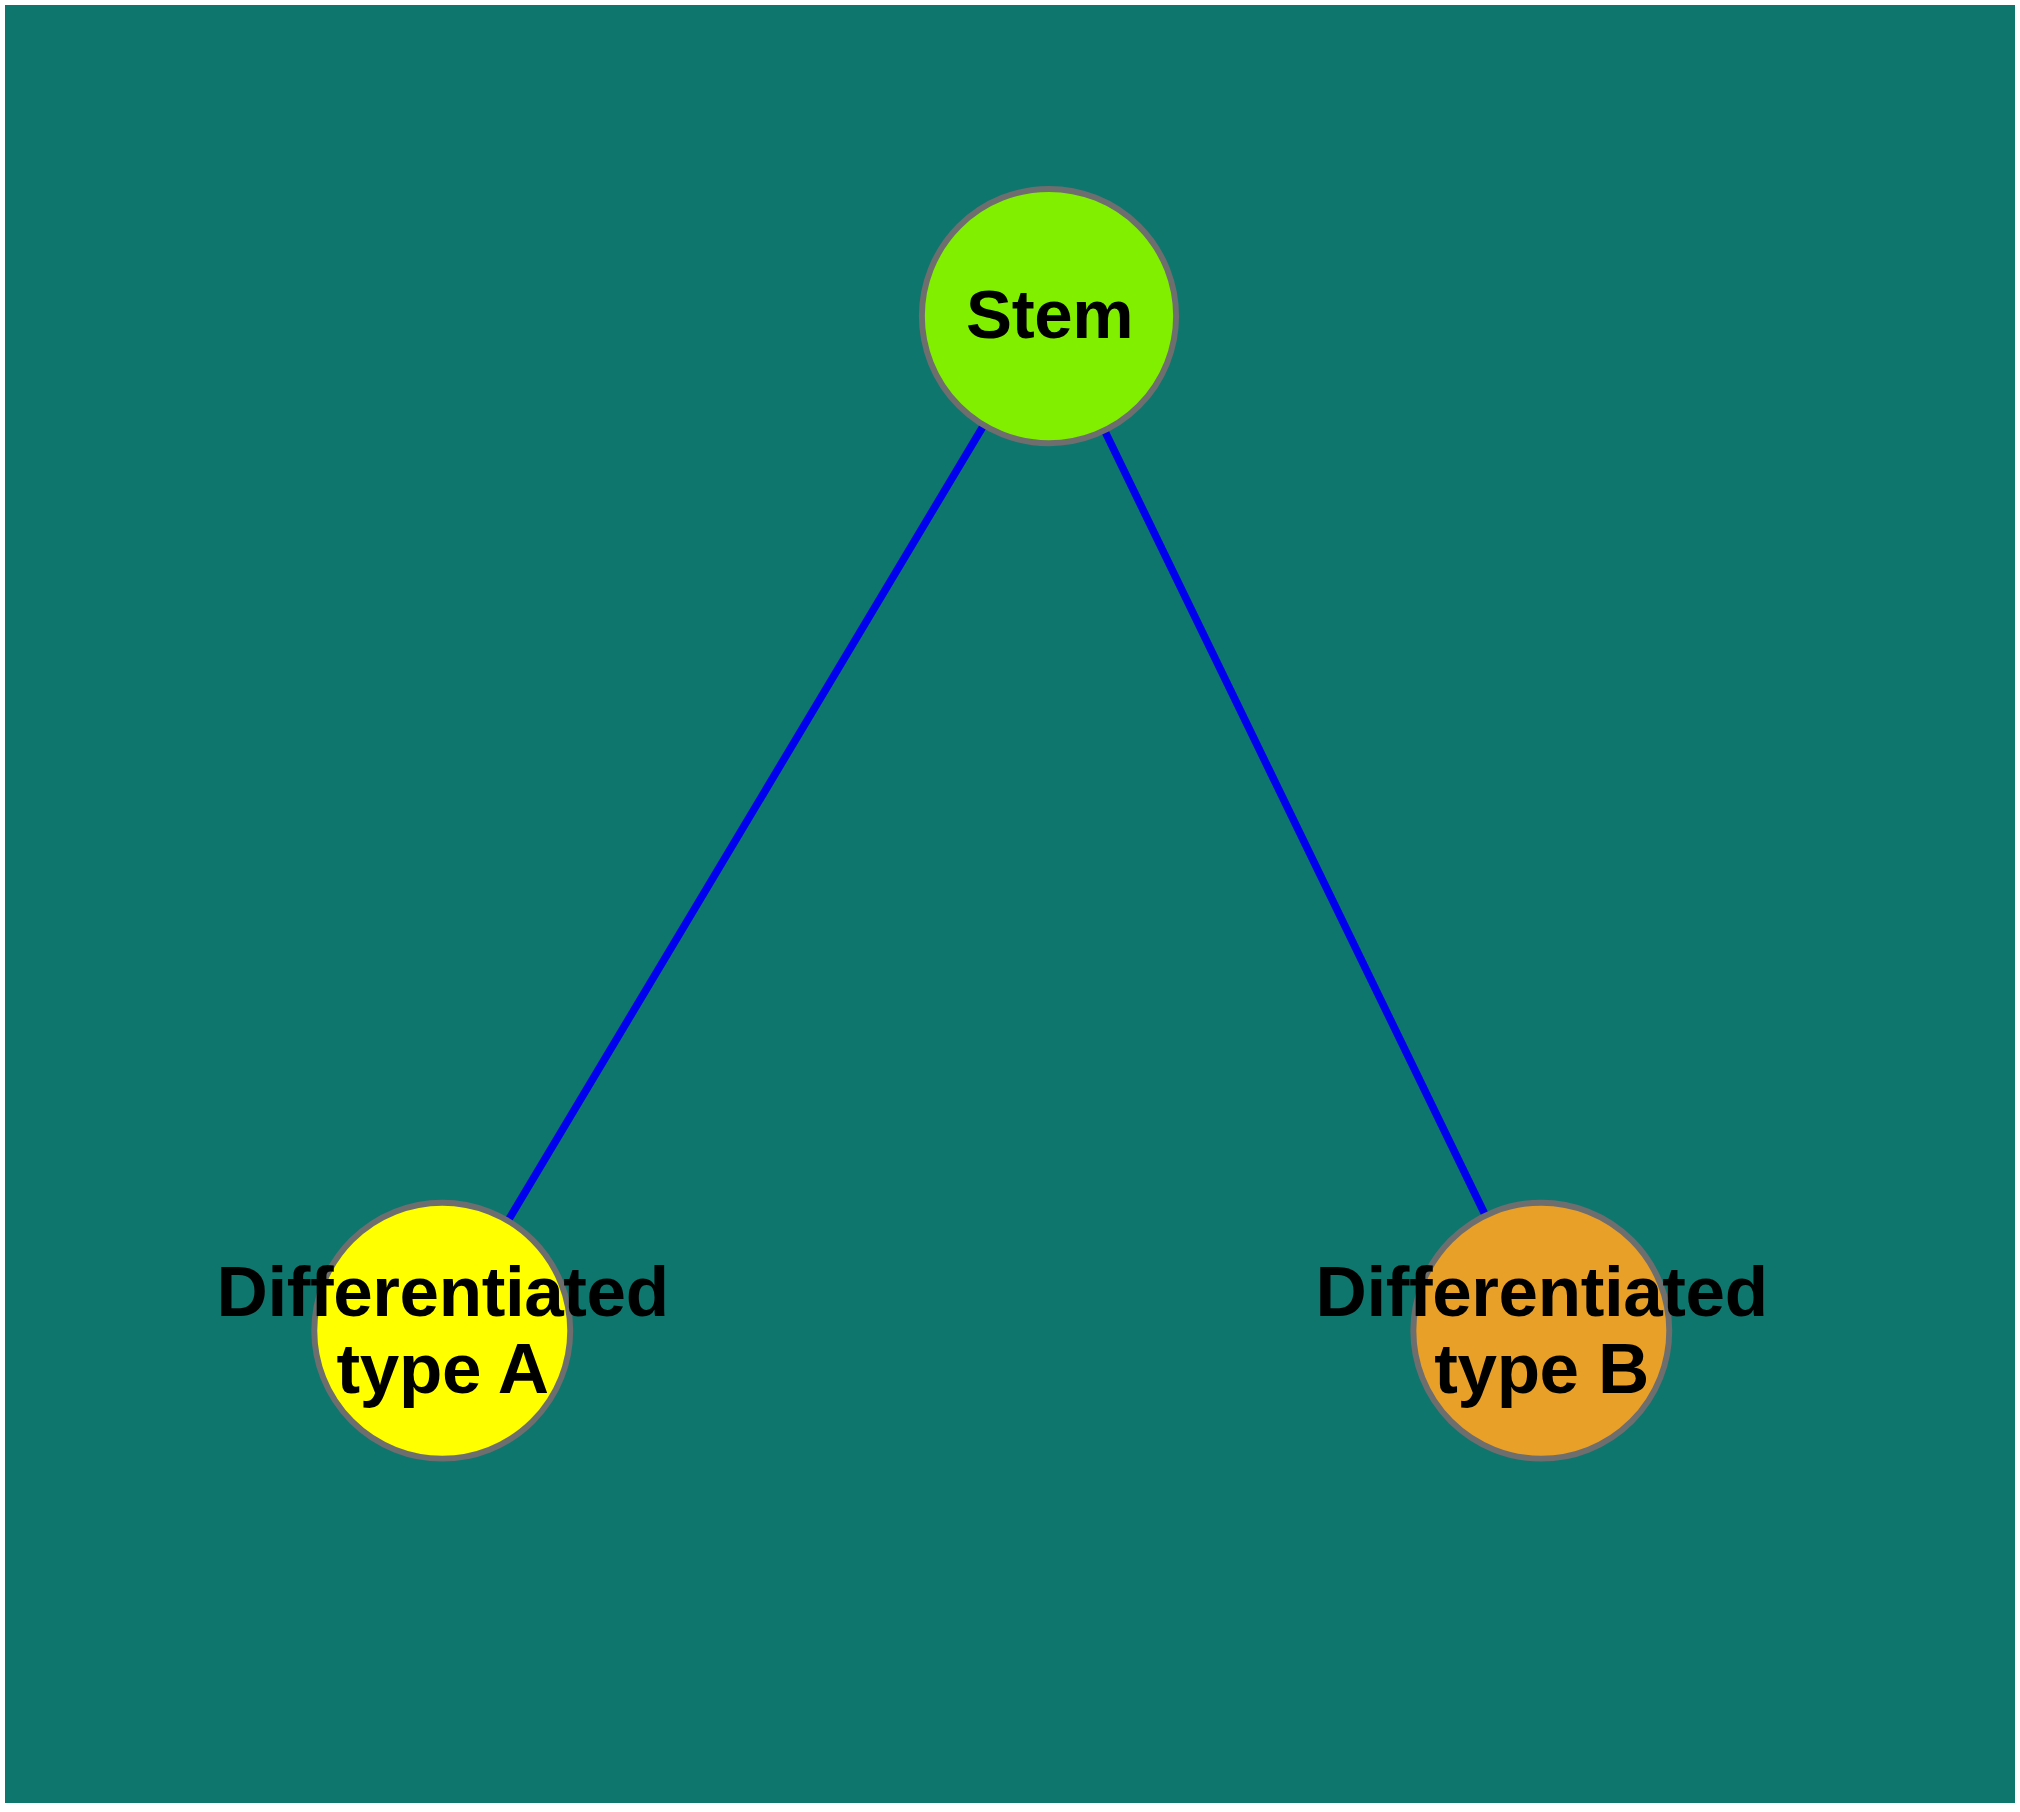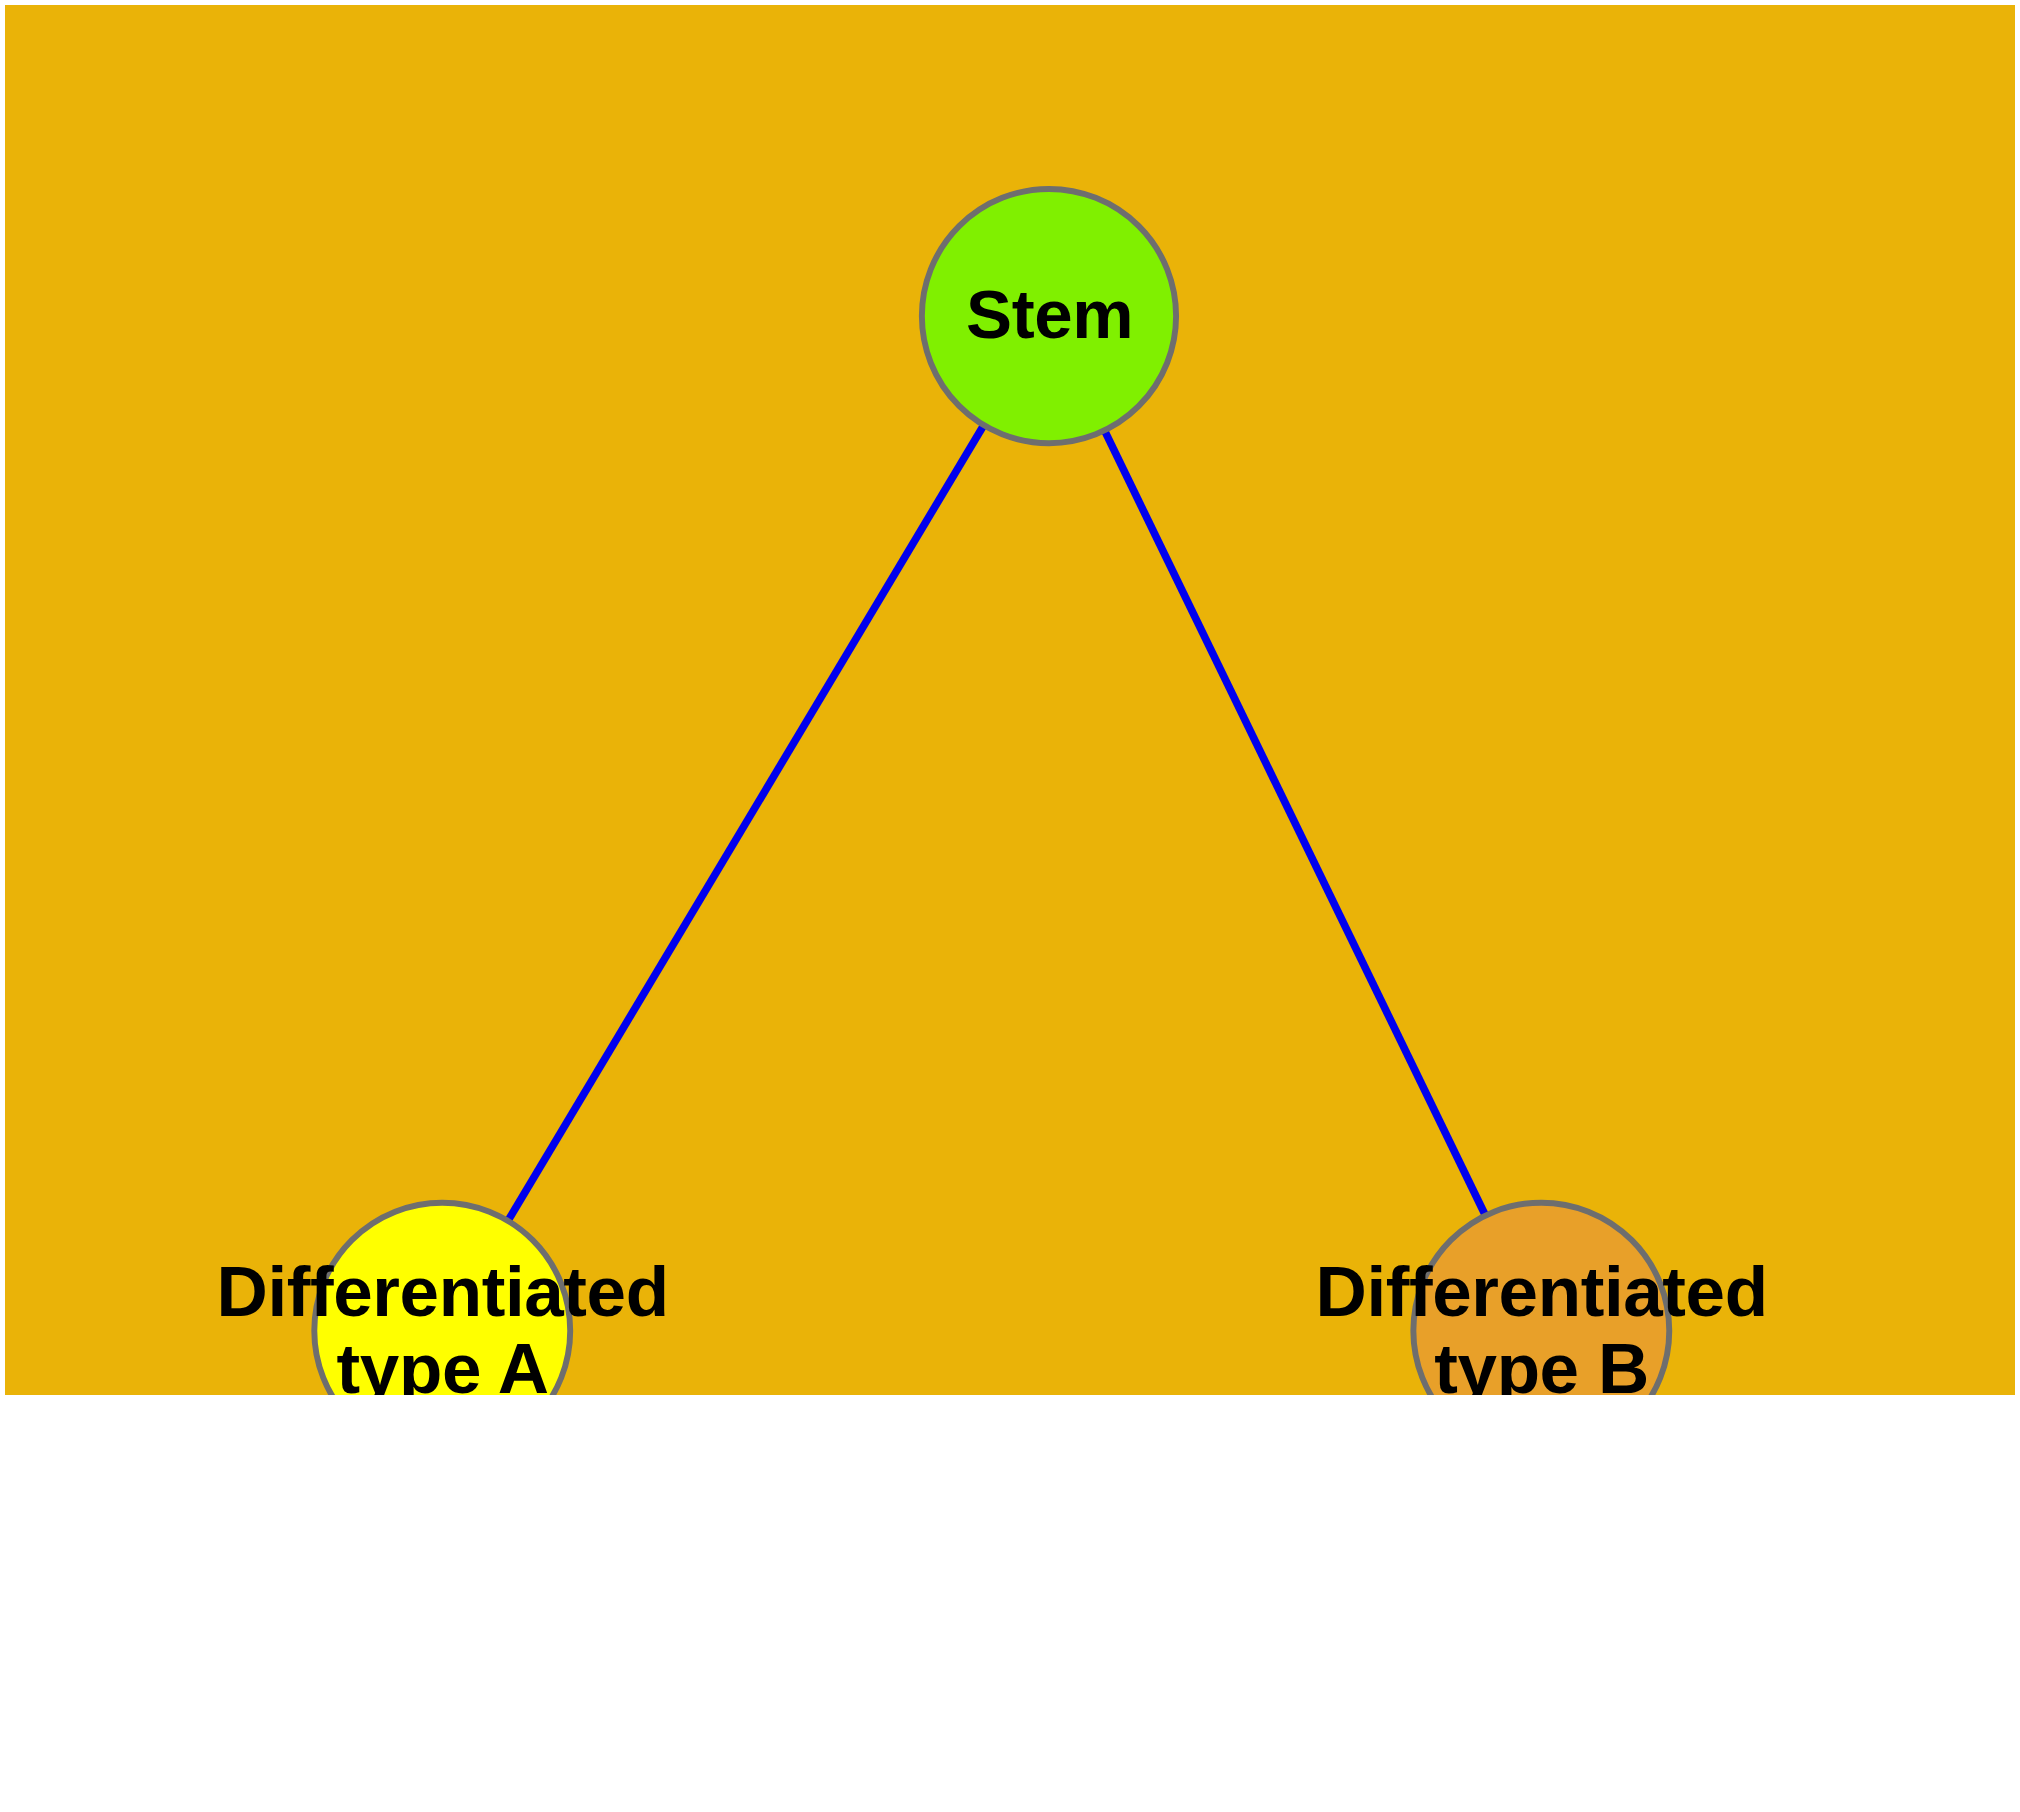--- a/index.html
+++ b/index.html
@@ -18,22 +18,22 @@
     position: relative;
     width: 2021px;
     height: 1812px;
     background: #ffffff;
   }
   #plot-area {
     position: absolute;
     left: 5.1px;
     top: 5.1px;
     width: 2010px;
-    height: 1390px;
-    background: #eab308;
+    height: 1798px;
+    background: #0f766e;
     overflow: hidden;
   }
   #graph-svg {
     position: absolute;
     left: 0;
     top: 0;
     width: 2010px;
     height: 1802px;
     display: block;
   }

